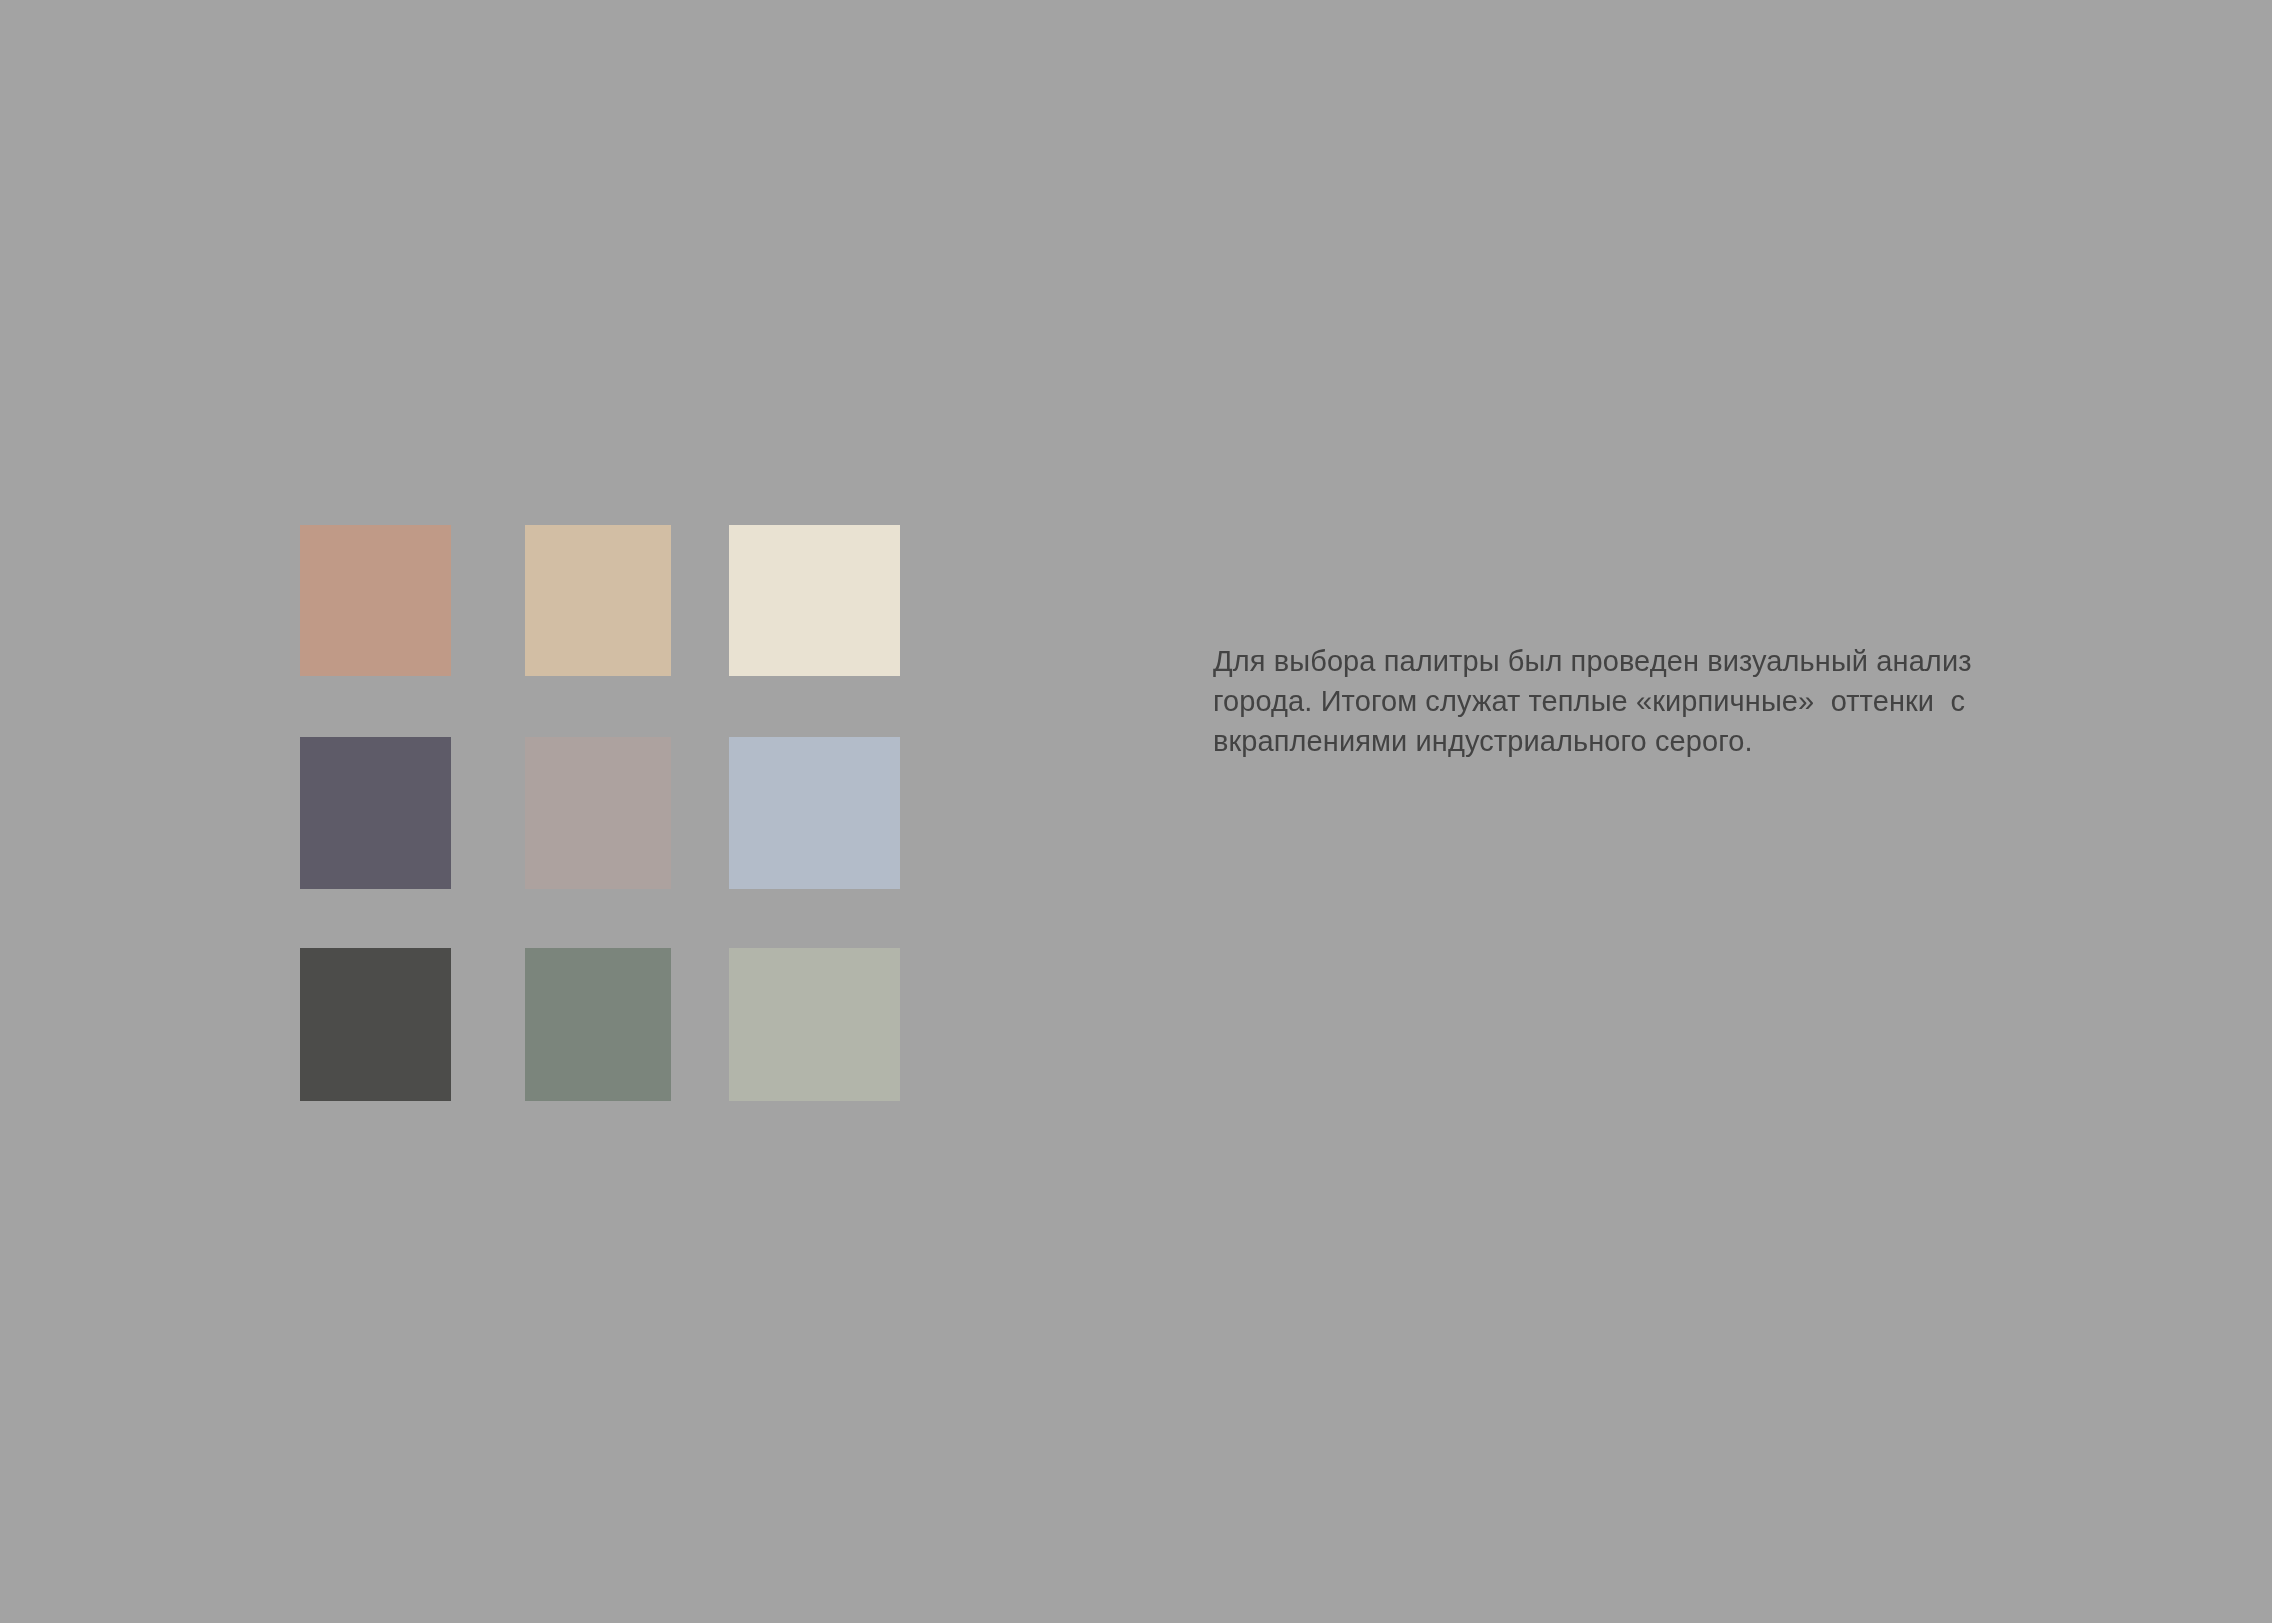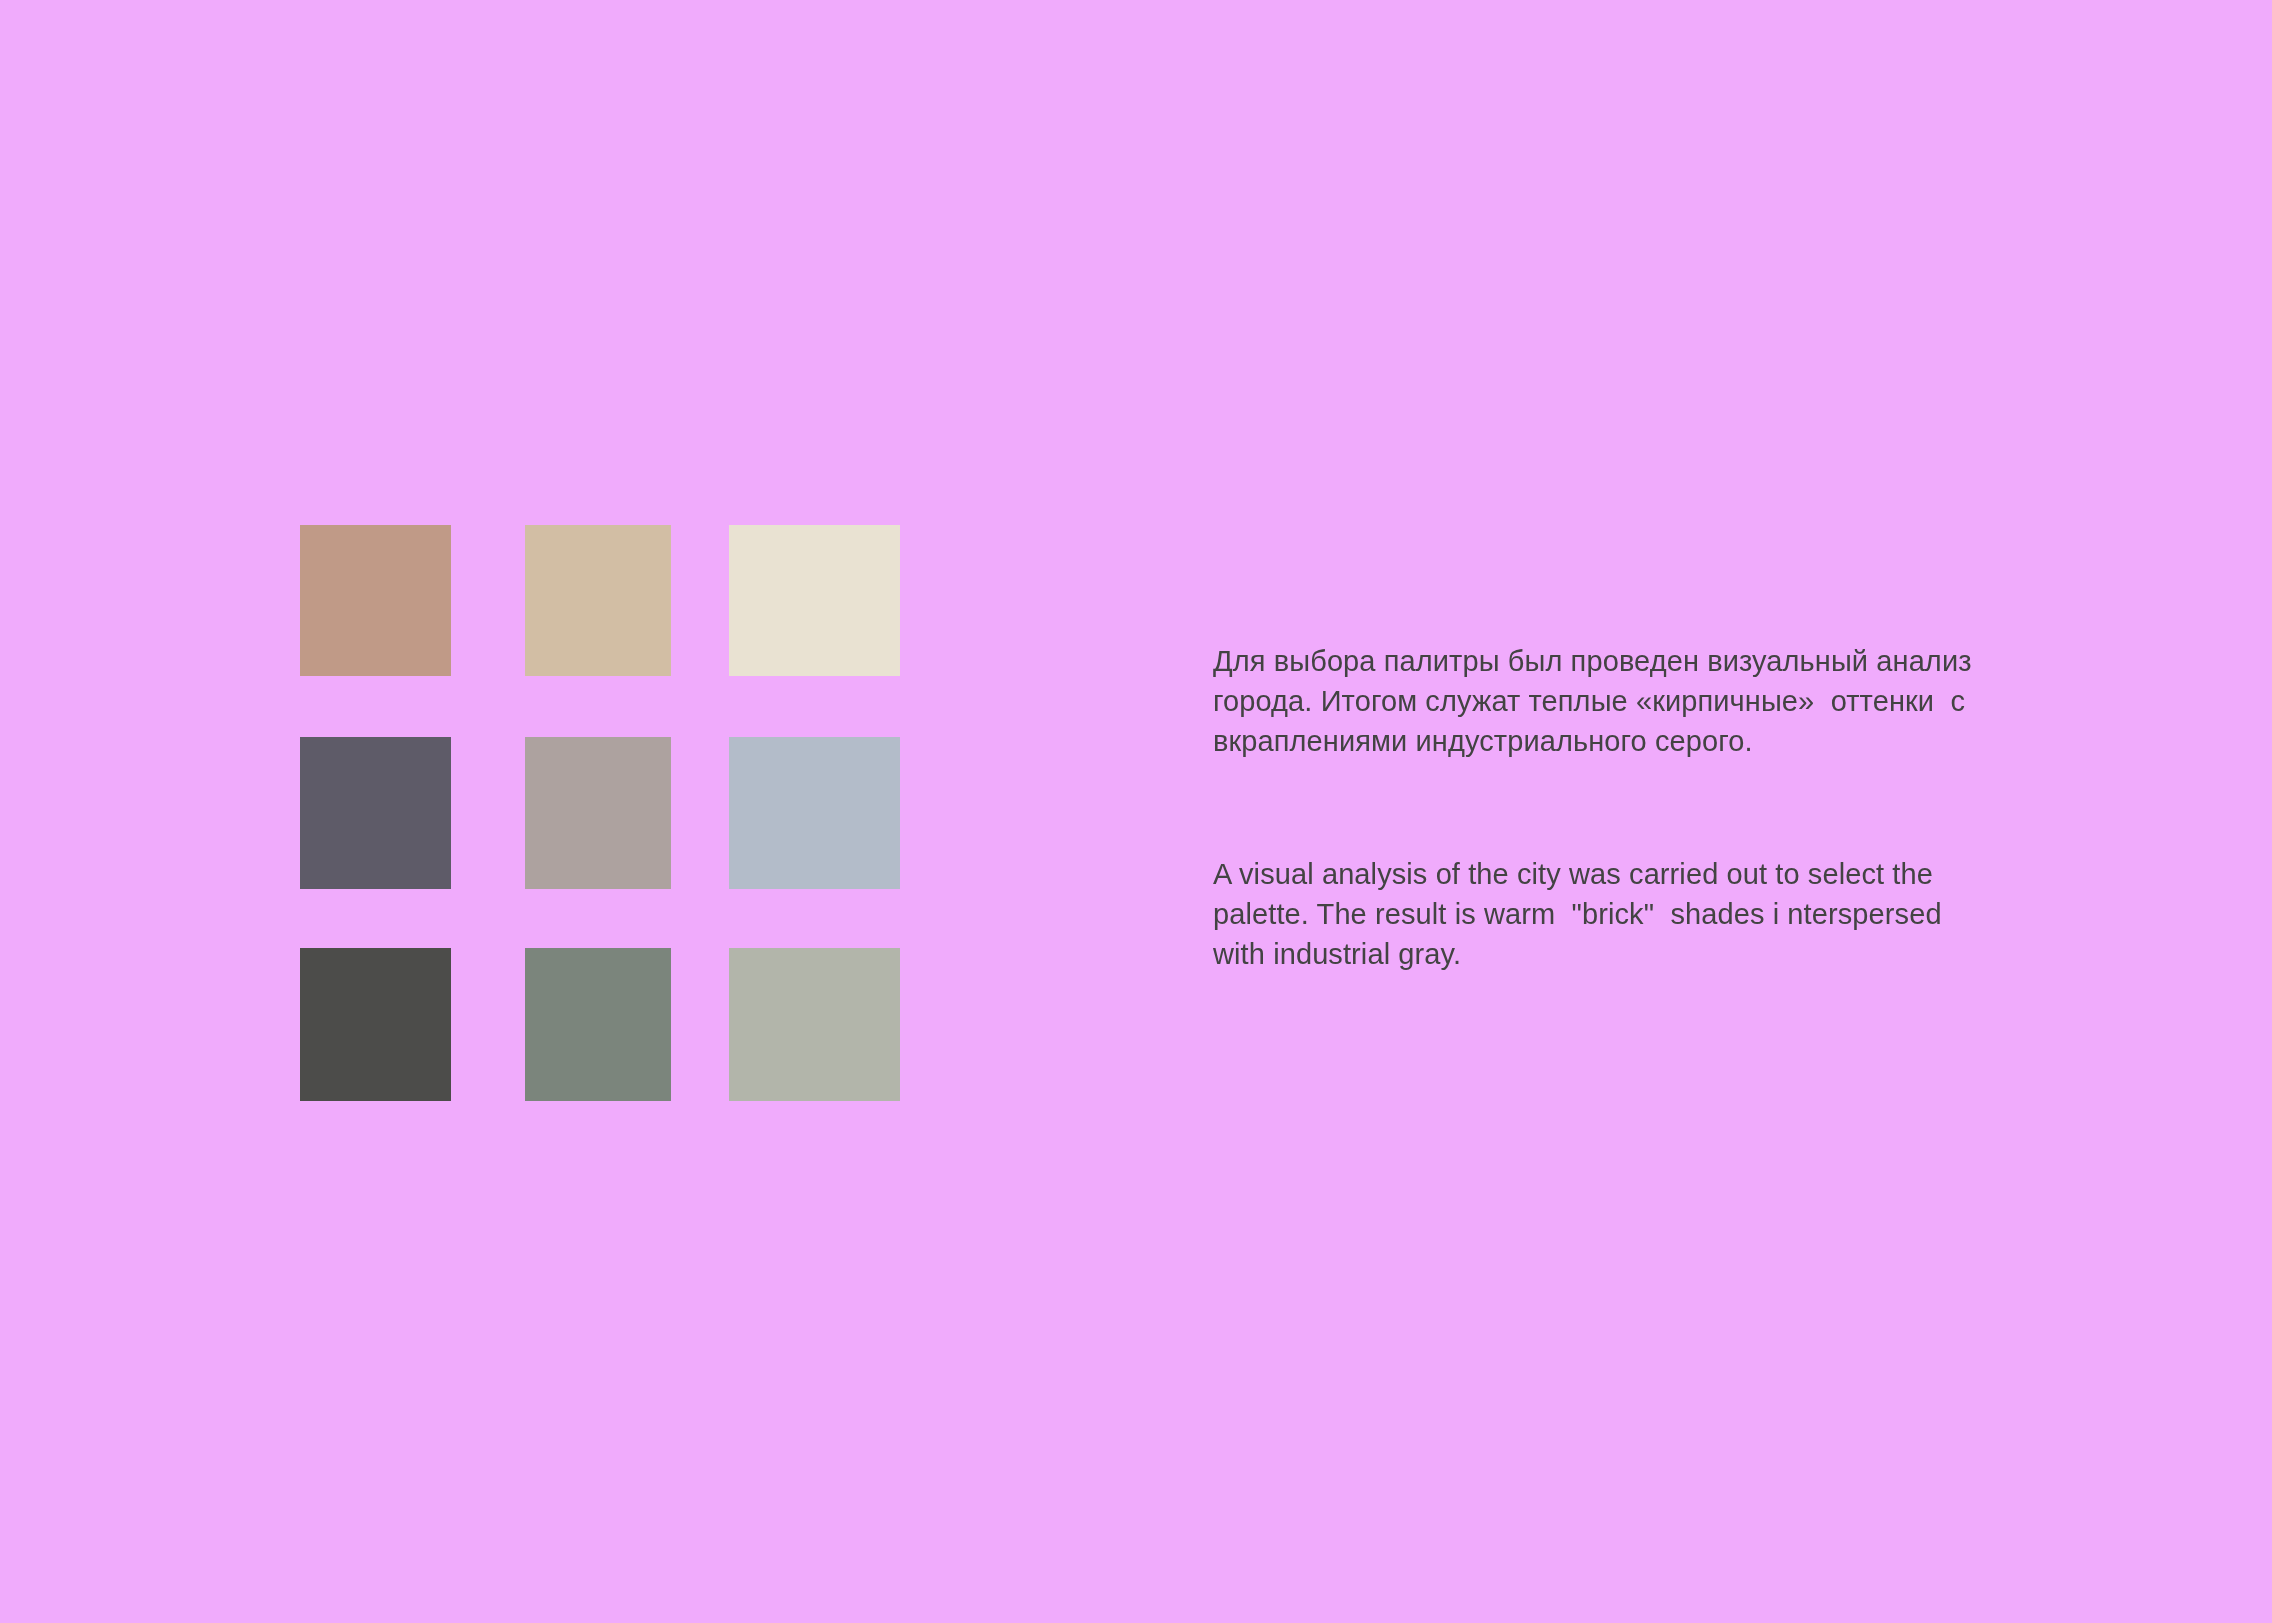--- a/index.html
+++ b/index.html
@@ -60,21 +60,21 @@
     letter-spacing: 0.1px;
     white-space: pre-wrap;
     margin: 0;
   }
   #paragraph-ru { margin-bottom: 0; }
   #paragraph-en { margin-top: 93px; }
 </style>
 </head>
 <body>
 
-<div id="slide" style="background-color: #f0abfc;">
+<div id="slide" style="background-color: #a3a3a3;">
 
   <div id="palette-grid">
 
     <div class="palette-row palette-row-0">
       <div class="swatch swatch-col-0" style="background-color: rgb(192, 154, 135);"></div>
       <div class="swatch swatch-col-1" style="background-color: rgb(210, 190, 164);"></div>
       <div class="swatch swatch-col-2" style="background-color: rgb(233, 226, 210);"></div>
     </div>
 
     <div class="palette-row palette-row-1">
@@ -86,17 +86,16 @@
     <div class="palette-row palette-row-2">
       <div class="swatch swatch-col-0" style="background-color: rgb(76, 76, 74);"></div>
       <div class="swatch swatch-col-1" style="background-color: rgb(123, 133, 124);"></div>
       <div class="swatch swatch-col-2" style="background-color: rgb(178, 181, 170);"></div>
     </div>
 
   </div>
 
   <div id="text-column">
     <p class="para" id="paragraph-ru" style="color: rgb(67, 67, 67);">Для выбора палитры был проведен визуальный анализ города. Итогом служат теплые «кирпичные»  оттенки  с вкраплениями индустриального серого.</p>
-    <p class="para" id="paragraph-en" style="color: rgb(67, 67, 67);">A visual analysis of the city was carried out to select the palette. The result is warm  "brick"  shades i nterspersed with industrial gray.</p>
   </div>
 
 </div>
 
 
 </body></html>

